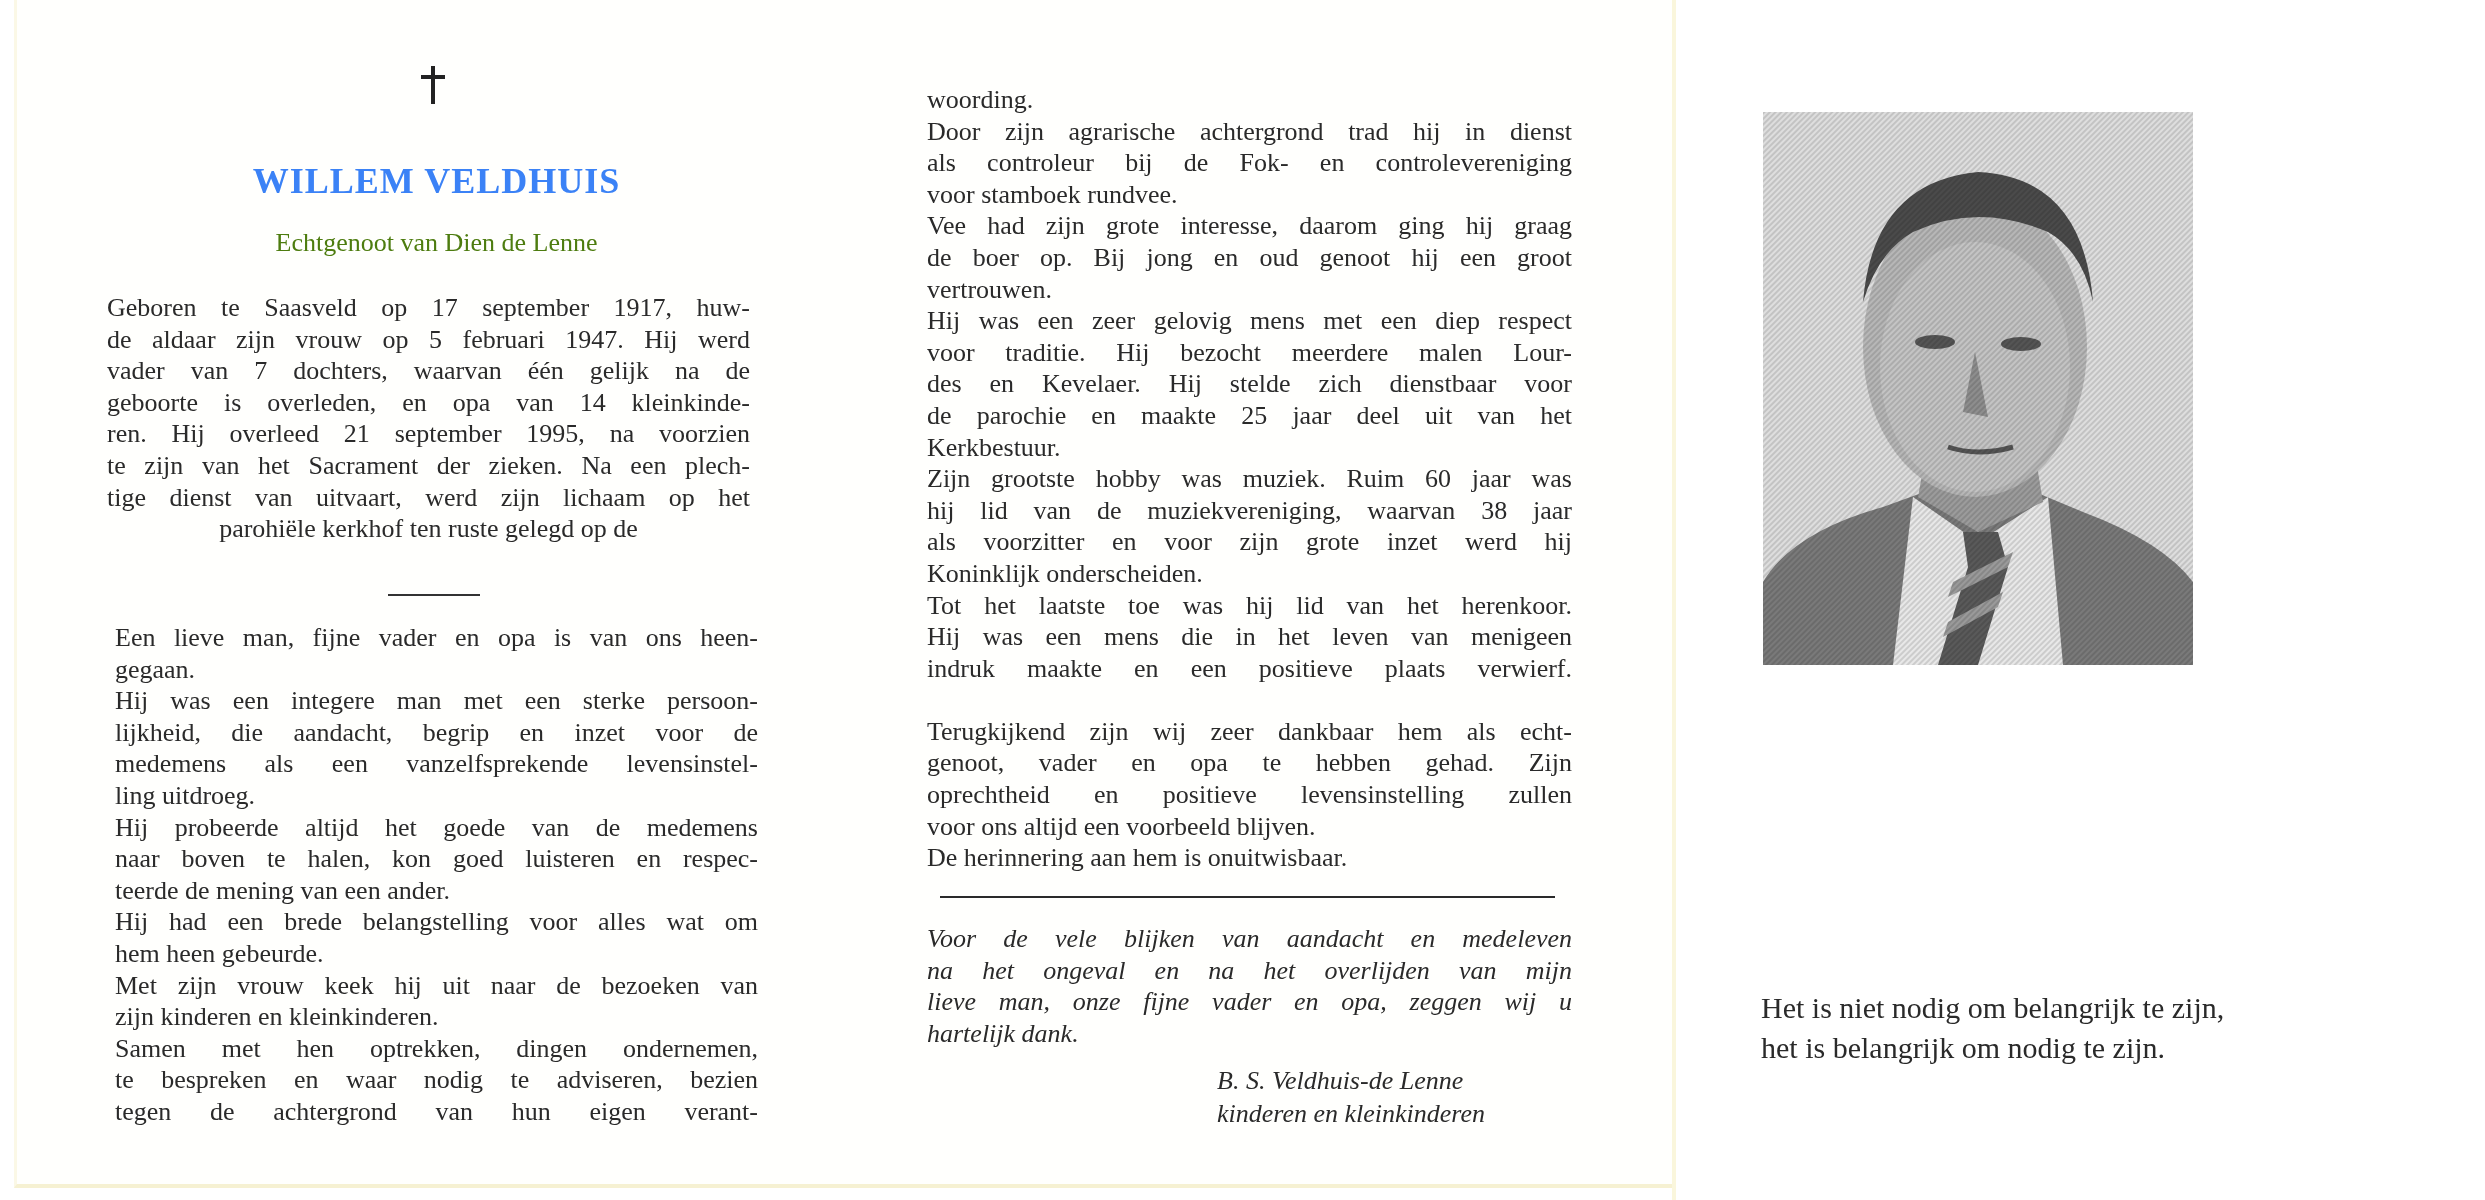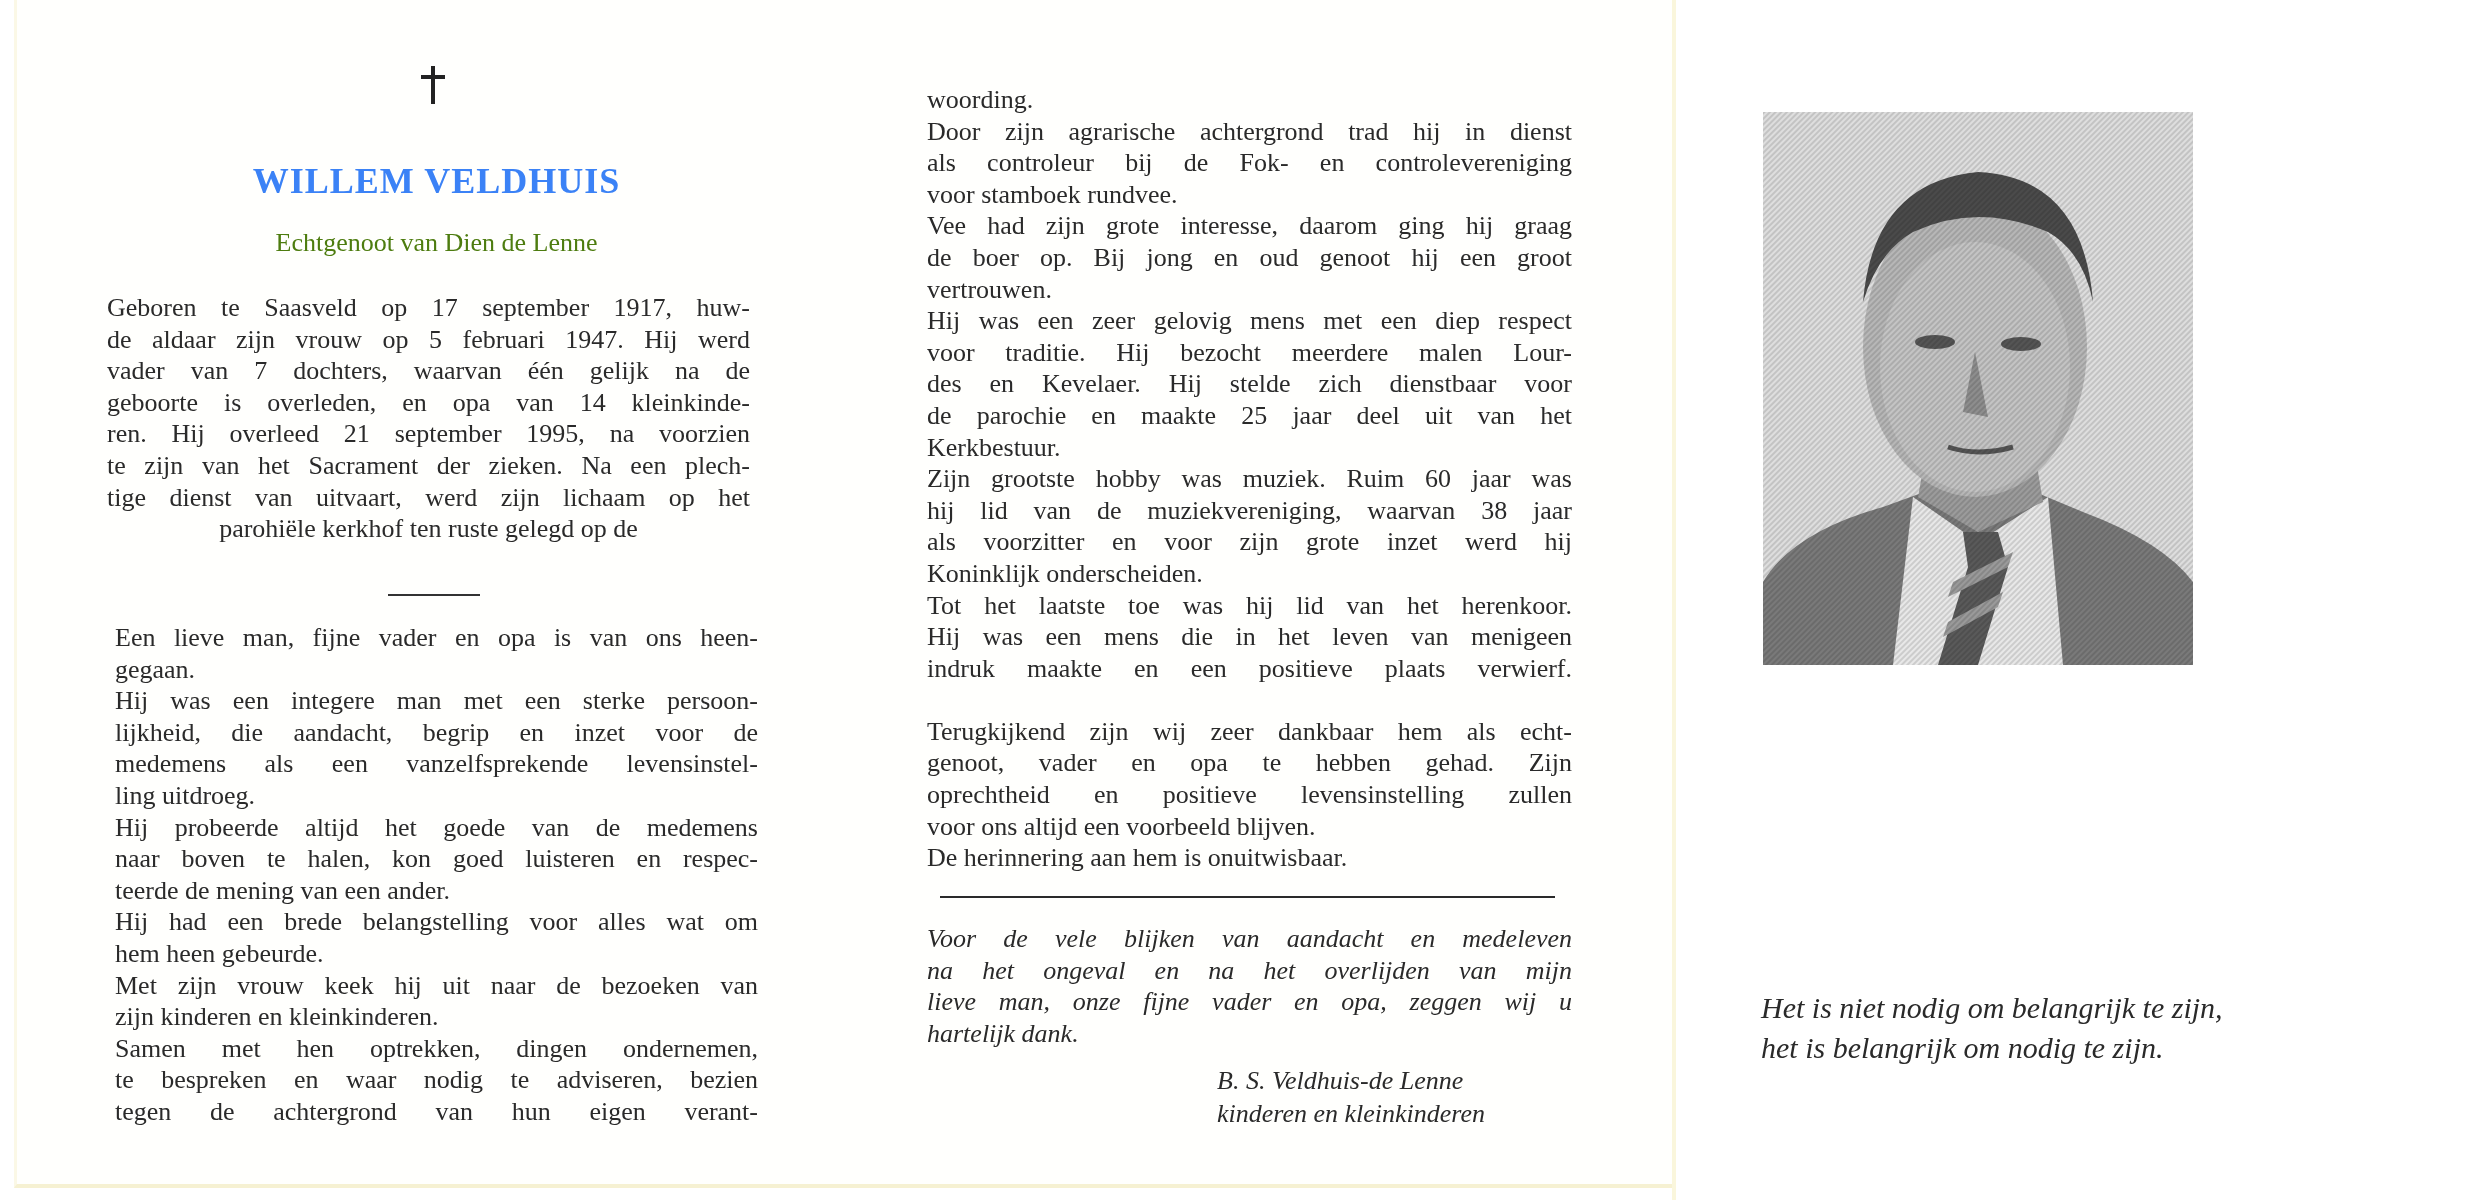--- a/index.html
+++ b/index.html
@@ -37,21 +37,21 @@
 
   .signature { position:absolute; left:1217px; top:1064px; font-style:italic; font-size:26px; line-height:33px; }
   .signature div { white-space:nowrap; }
 
   .photo { position:absolute; left:1763px; top:112px; width:430px; height:553px; overflow:hidden;
            background:
              repeating-linear-gradient(45deg, rgba(0,0,0,0.05) 0 2px, rgba(255,255,255,0) 2px 4px),
              #d9d9d9; }
   .photo svg { position:absolute; left:0; top:0; }
 
-  .quote { position:absolute; left:1761px; top:988px; font-style:italic; font-size:30px; line-height:40px; color:#2a2a2a; }
+  .quote { position:absolute; left:1761px; top:988px; font-size:30px; line-height:40px; color:#2a2a2a; }
   .quote div { white-space:nowrap; }
 </style>
 </head>
 <body>
 
 <div class="card-left"></div>
 <div class="fold"></div>
 <div class="card-right"></div>
 
 <div class="cross">

